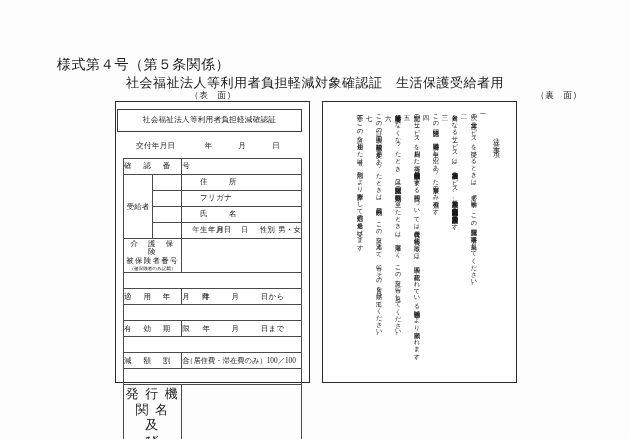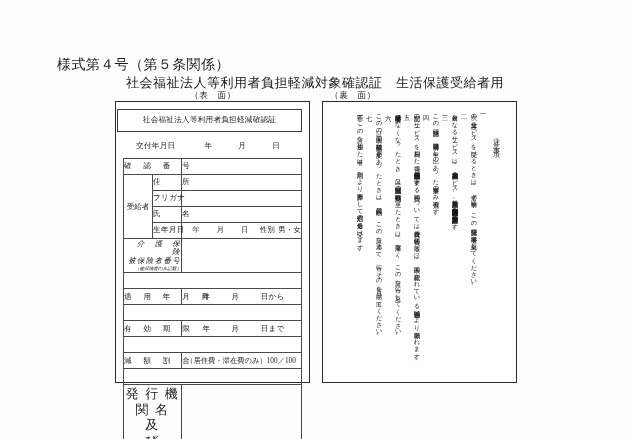--- a/index.html
+++ b/index.html
@@ -42,21 +42,21 @@
     white-space: nowrap;
   }
   .side-label {
     position: absolute;
     top: 90px;
     font-size: 8.6px;
     letter-spacing: 0.6px;
     white-space: nowrap;
   }
   .side-label.front { left: 122px; width: 182px; text-align: center; }
-  .side-label.back  { left: 330px; width: 262px; text-align: left; }
+  .side-label.back  { left: 320px; width: 262px; text-align: right; }
 
   
   .card {
     position: absolute;
     border: 1.1px solid #2b2b2b;
     background: #ffffff;
     box-sizing: border-box;
   }
   .card.front {
     left: 115px;
@@ -117,21 +117,21 @@
     line-height: 1.25;
     padding: 1px 0;
   }
   td.lbl-cell {
     text-align: left;
     letter-spacing: 2.2px;
     padding: 0 1px 0 3px;
     white-space: nowrap;
   }
   td.lbl-cell.w-wide { width: 57px; }
-  td.lbl-cell.w-narrow { width: 44px; }
+  td.lbl-cell.w-narrow { width: 44px; padding-left: 47px; }
   td.lbl-cell.tight { letter-spacing: 0.4px; }
   td.val-cell { padding: 0 4px; }
 
   .ymd-inline {
     display: flex;
     align-items: center;
     justify-content: space-around;
     font-size: 7.5px;
     padding: 0 6px 0 10px;
     letter-spacing: 0.3px;
@@ -147,26 +147,25 @@
     white-space: nowrap;
   }
   .sex-cell .ymd3 {
     display: flex;
     justify-content: space-around;
     flex: 1;
     padding-right: 3px;
   }
 
   .ins-label {
-    text-align: right;
+    text-align: center;
     line-height: 1.15;
     letter-spacing: 1.4px;
     font-size: 7.4px;
     padding: 1px 0;
-    font-style: italic;
   }
   .ins-label .note {
     font-size: 4.6px;
     letter-spacing: 0;
     display: block;
     margin-top: 0.5px;
   }
 
   .ratio-cell {
     display: flex;

